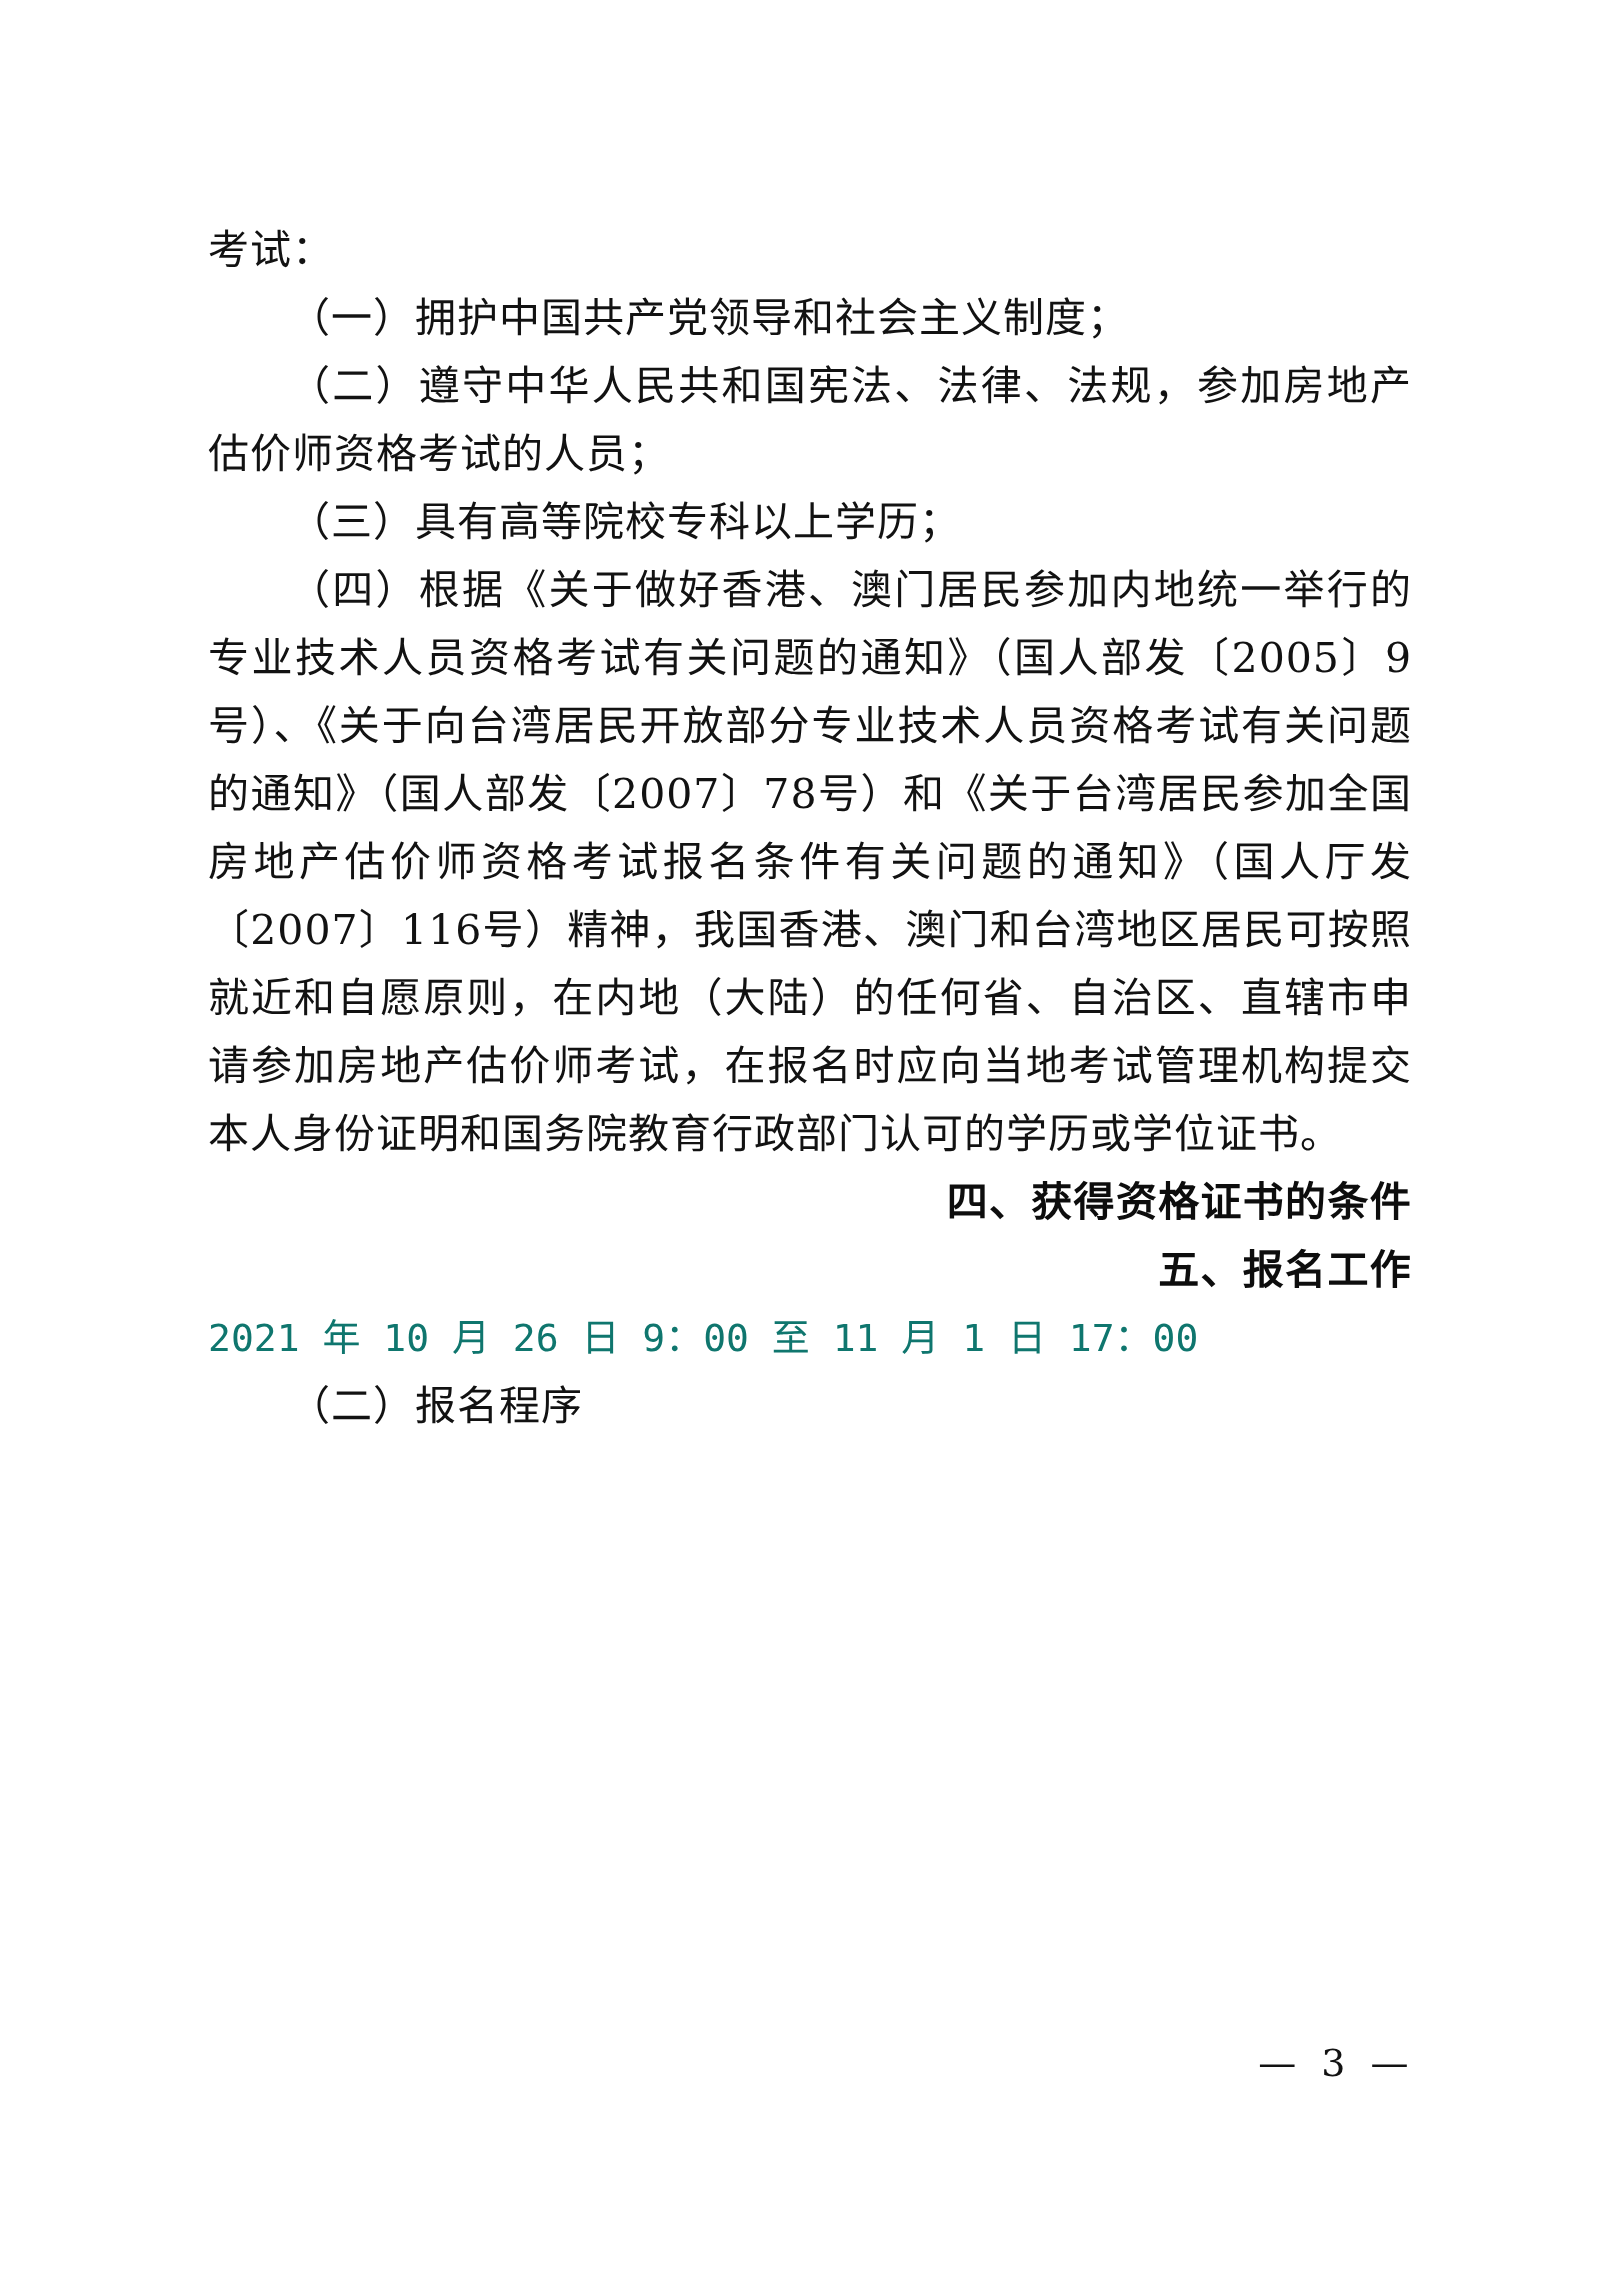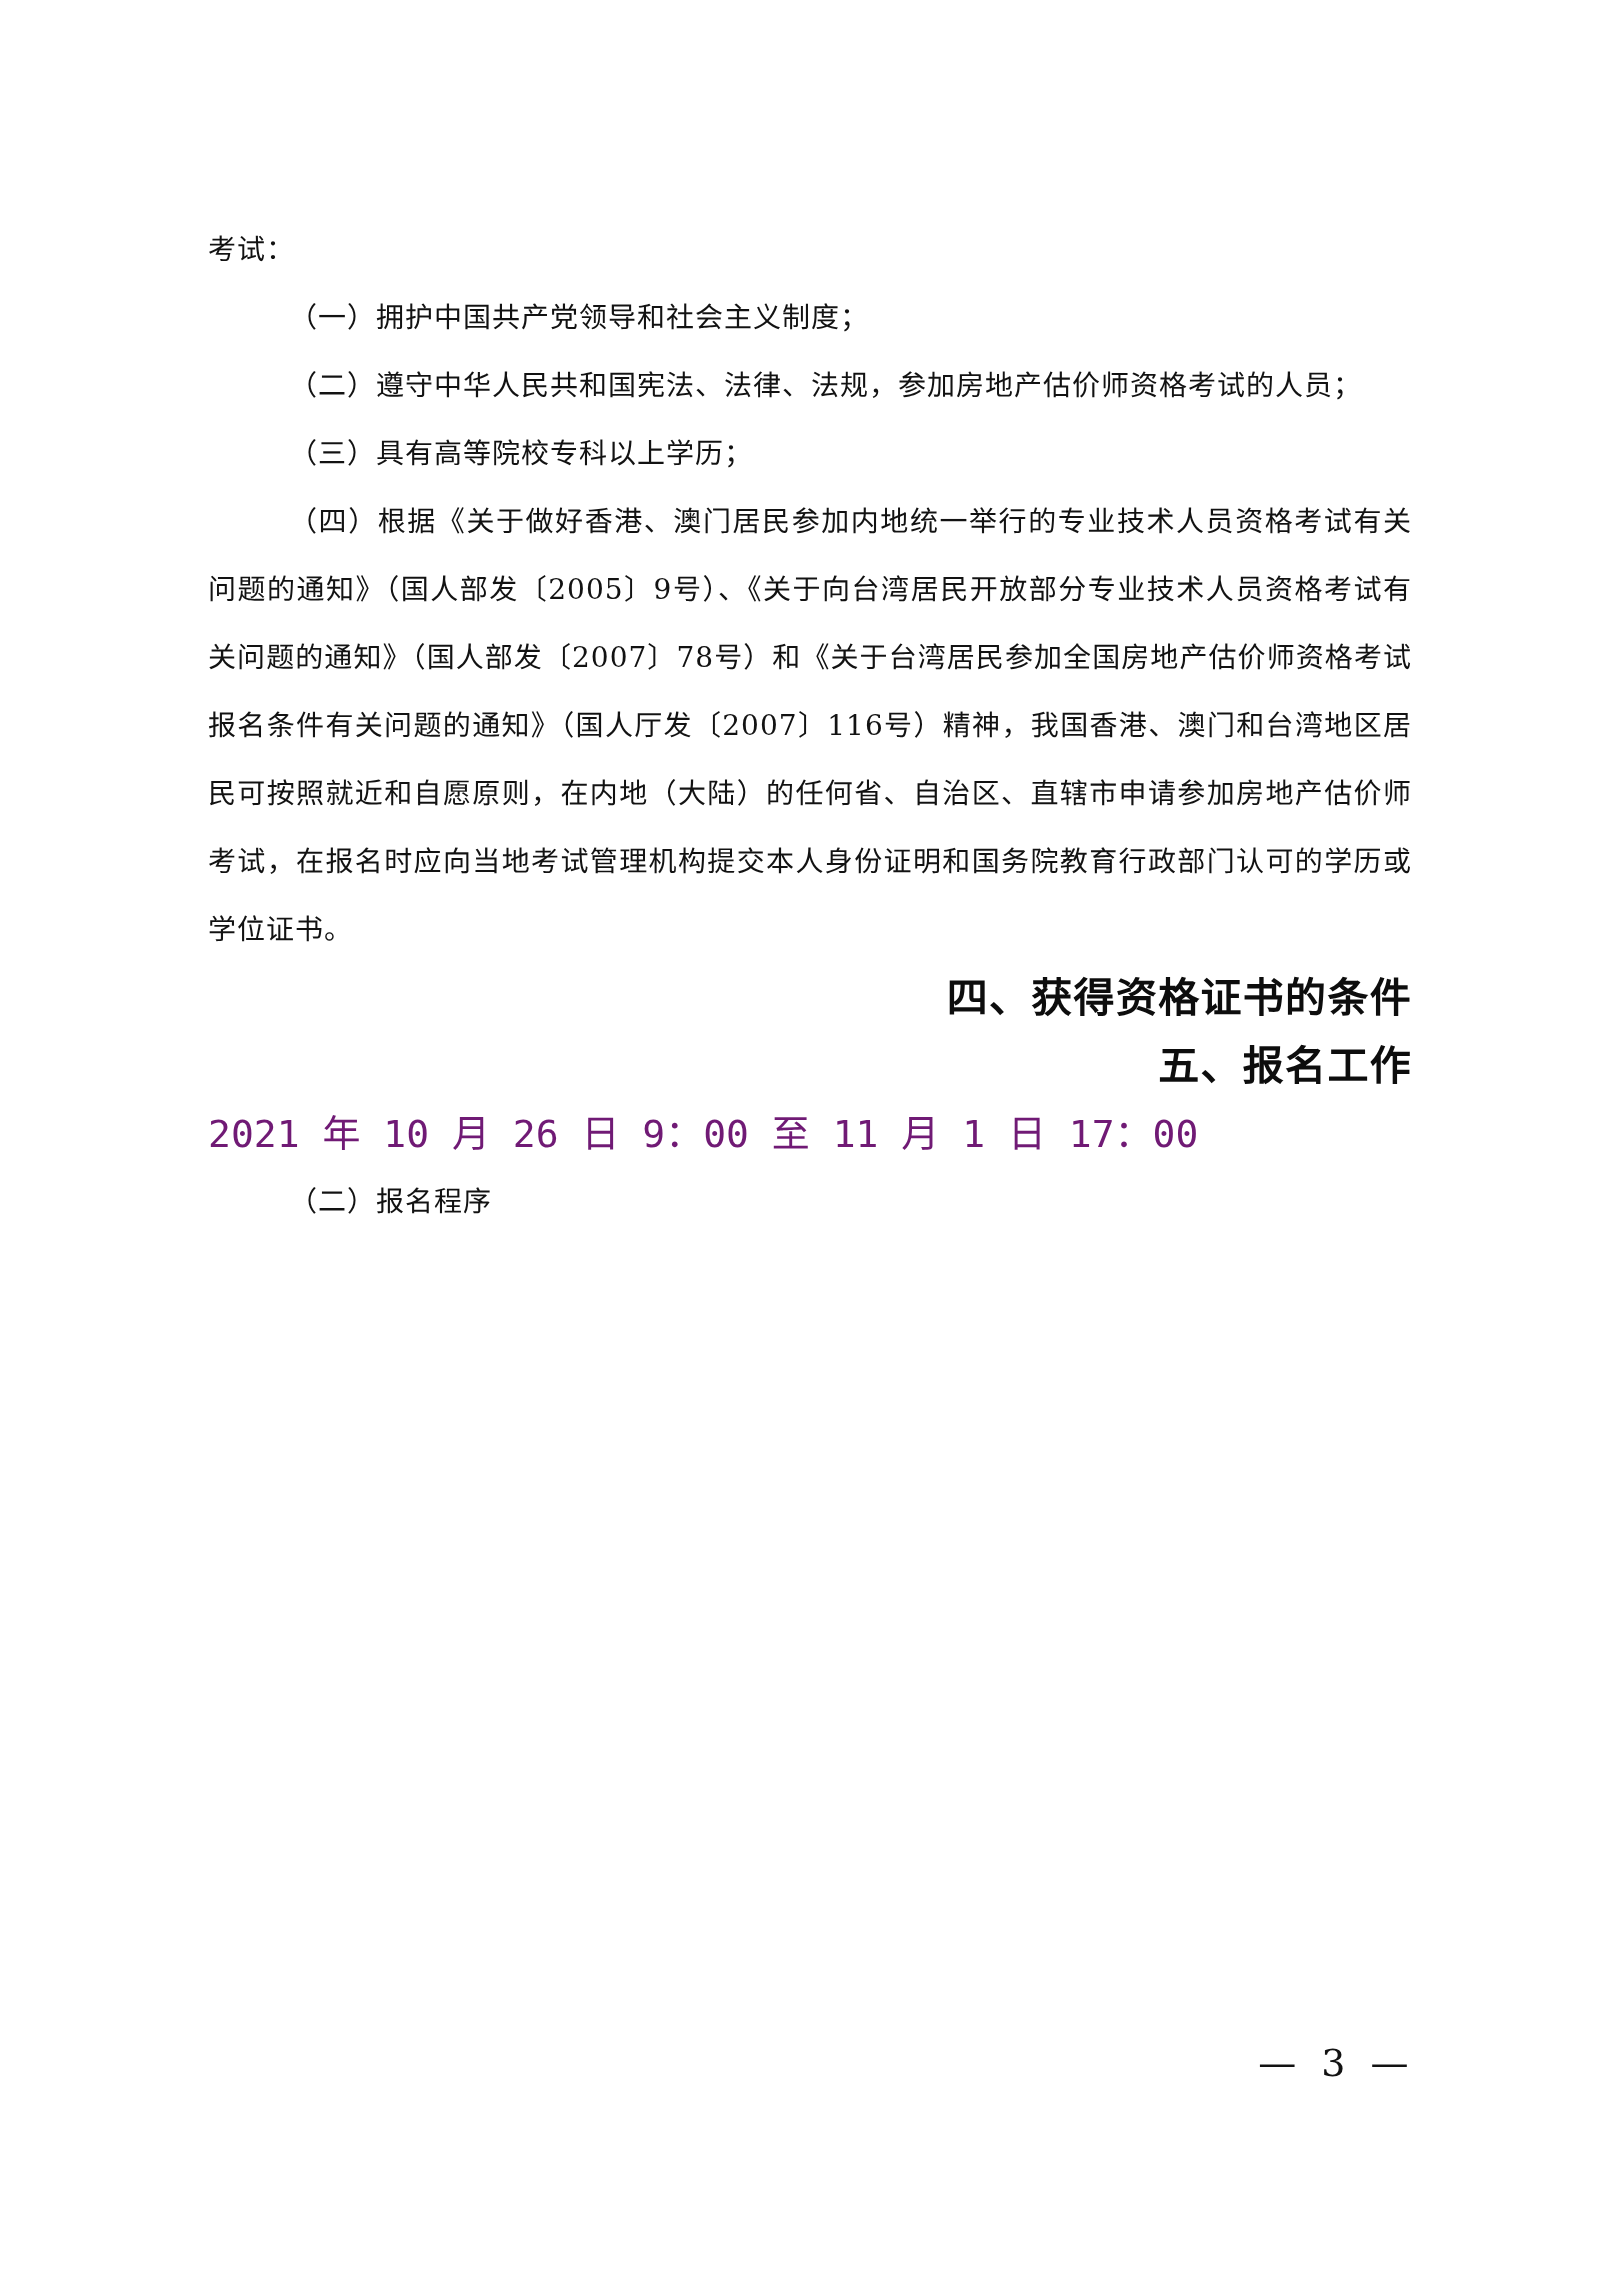--- a/index.html
+++ b/index.html
@@ -20,21 +20,21 @@
   }
   .content {
     position: absolute;
     left: 208px;
     top: 216px;
     width: 1204px;
   }
   
   .para {
     font-family: "DejaVu Serif", serif;
-    font-size: 28px;
+    font-size: 41px;
     line-height: 68px;
     letter-spacing: 1px;
     text-align: justify;
     text-justify: inter-ideograph;
     margin: 0 0 0 0;
     color: #121212;
     white-space: normal;
   }
   .para.indent {
     text-indent: 81px;
@@ -53,21 +53,21 @@
     color: #0d0d0d;
     text-align: right;
   }
   .mono-line {
     font-family: "DejaVu Sans Mono", monospace;
     font-size: 38px;
     line-height: 68px;
     letter-spacing: 0px;
     text-indent: 0;
     margin: 0;
-    color: #701a75;
+    color: #0f766e;
   }
   .pagenum-wrap {
     position: absolute;
     right: 208px;
     top: 2041px;
     font-family: "DejaVu Serif", serif;
     font-size: 38px;
     color: #121212;
     letter-spacing: 6.5px;
     white-space: nowrap;

